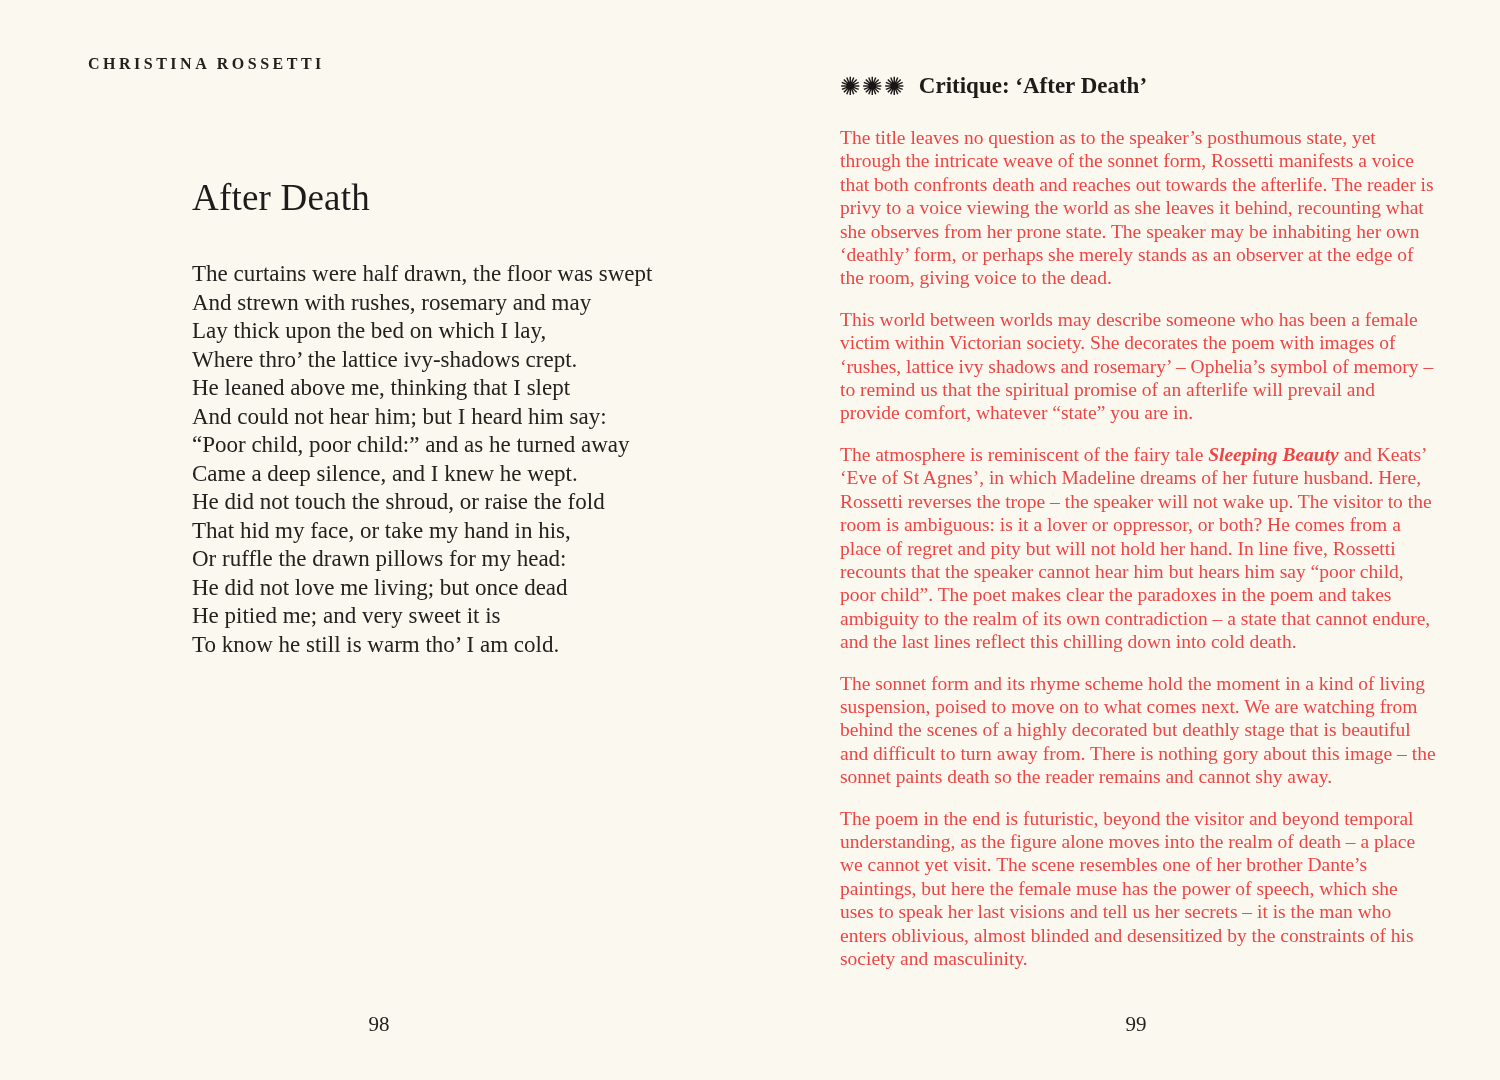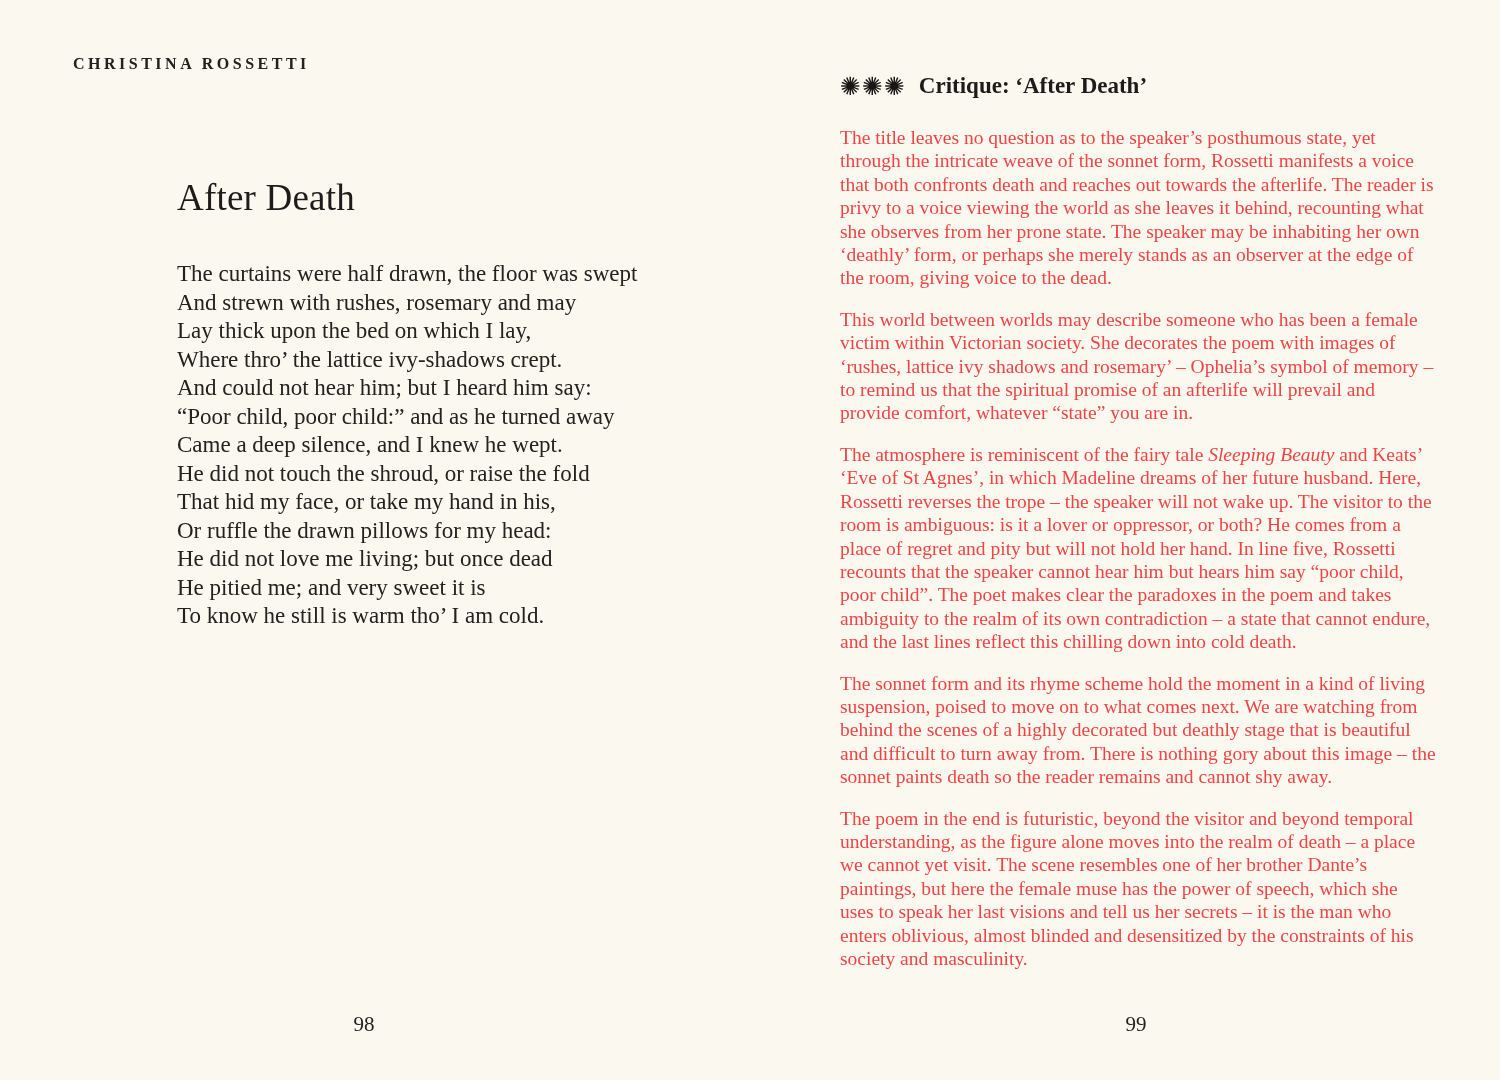--- a/index.html
+++ b/index.html
@@ -13,21 +13,21 @@
     font-family: "Liberation Serif", "DejaVu Serif", serif;
     color: #1d1c1a;
     position: relative;
     overflow: hidden;
   }
   .page {
     position: absolute;
     top: 0;
     height: 1080px;
   }
-  .page-left  { left: 1px;   width: 750px; }
+  .page-left  { left: 16px;   width: 750px; }
   .page-right { left: 750px; width: 750px; }
 
   .running-header {
     position: absolute;
     left: 72px;
     top: 55px;
     font-size: 16px;
     font-weight: bold;
     letter-spacing: 3.5px;
     color: #22211e;
@@ -93,35 +93,37 @@
   }
   .critique-body p {
     margin: 0 0 18px 0;
     font-size: 19.5px;
     line-height: 23.4px;
     color: #ef4444;
     text-align: left;
   }
   .critique-body p i {
     font-style: italic;
+    font-weight: bold;
   }
 </style>
 </head>
 <body>
 
 <div class="page page-left">
   <div class="running-header">CHRISTINA ROSSETTI</div>
 
   <h1 class="poem-title" style="margin:0;">After Death</h1>
 
   <div class="poem">
     <div>The curtains were half drawn, the floor was swept</div>
     <div>And strewn with rushes, rosemary and may</div>
     <div>Lay thick upon the bed on which I lay,</div>
     <div>Where thro’ the lattice ivy-shadows crept.</div>
+    <div>He leaned above me, thinking that I slept</div>
     <div>And could not hear him; but I heard him say:</div>
     <div>“Poor child, poor child:” and as he turned away</div>
     <div>Came a deep silence, and I knew he wept.</div>
     <div>He did not touch the shroud, or raise the fold</div>
     <div>That hid my face, or take my hand in his,</div>
     <div>Or ruffle the drawn pillows for my head:</div>
     <div>He did not love me living; but once dead</div>
     <div>He pitied me; and very sweet it is</div>
     <div>To know he still is warm tho’ I am cold.</div>
   </div>

